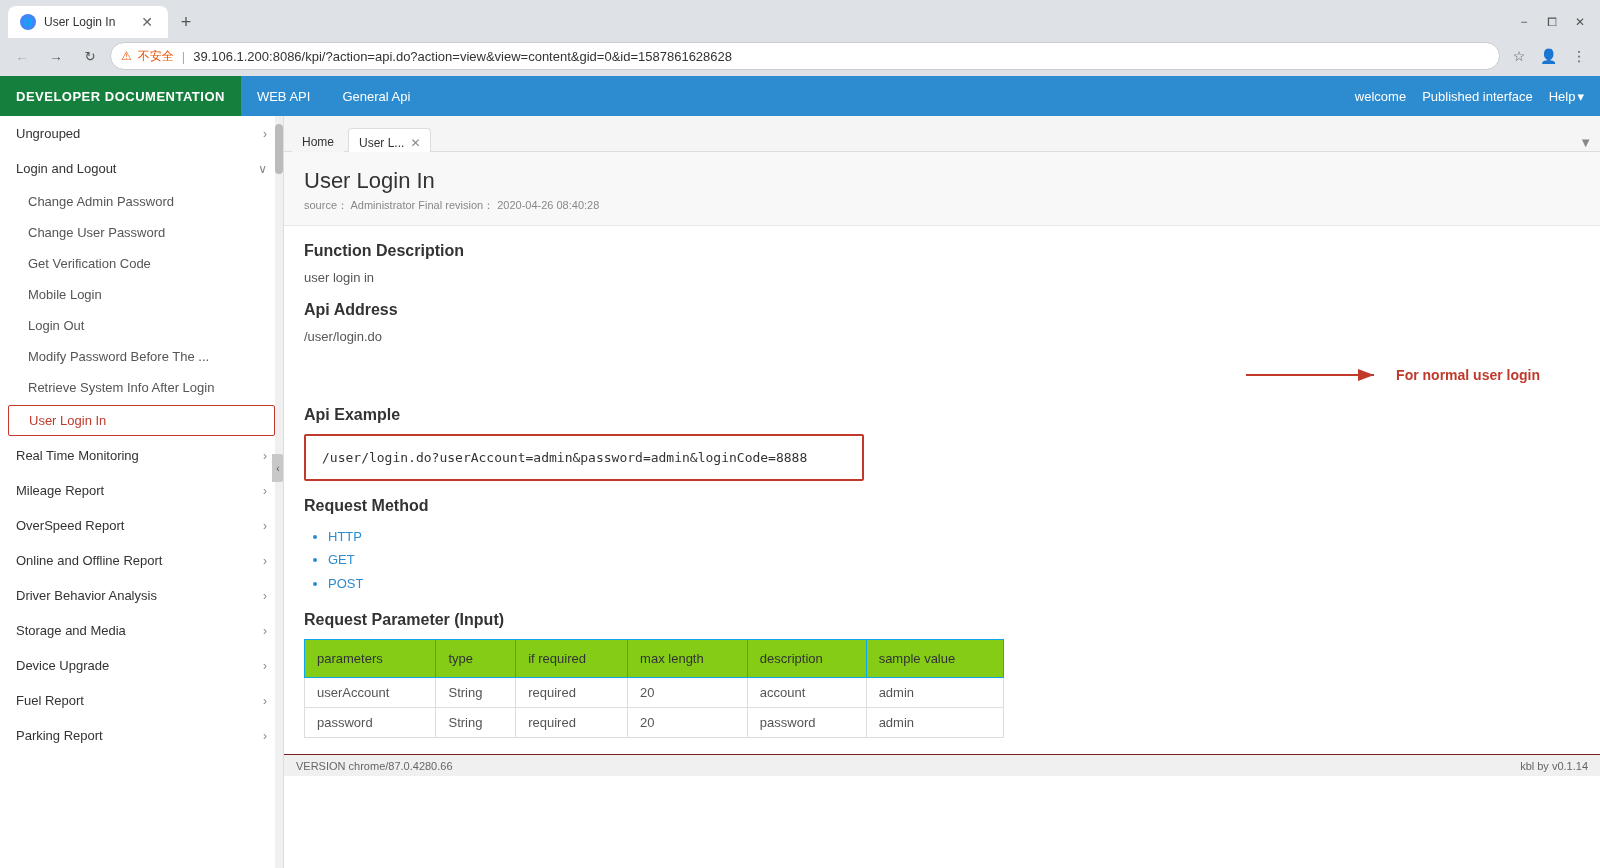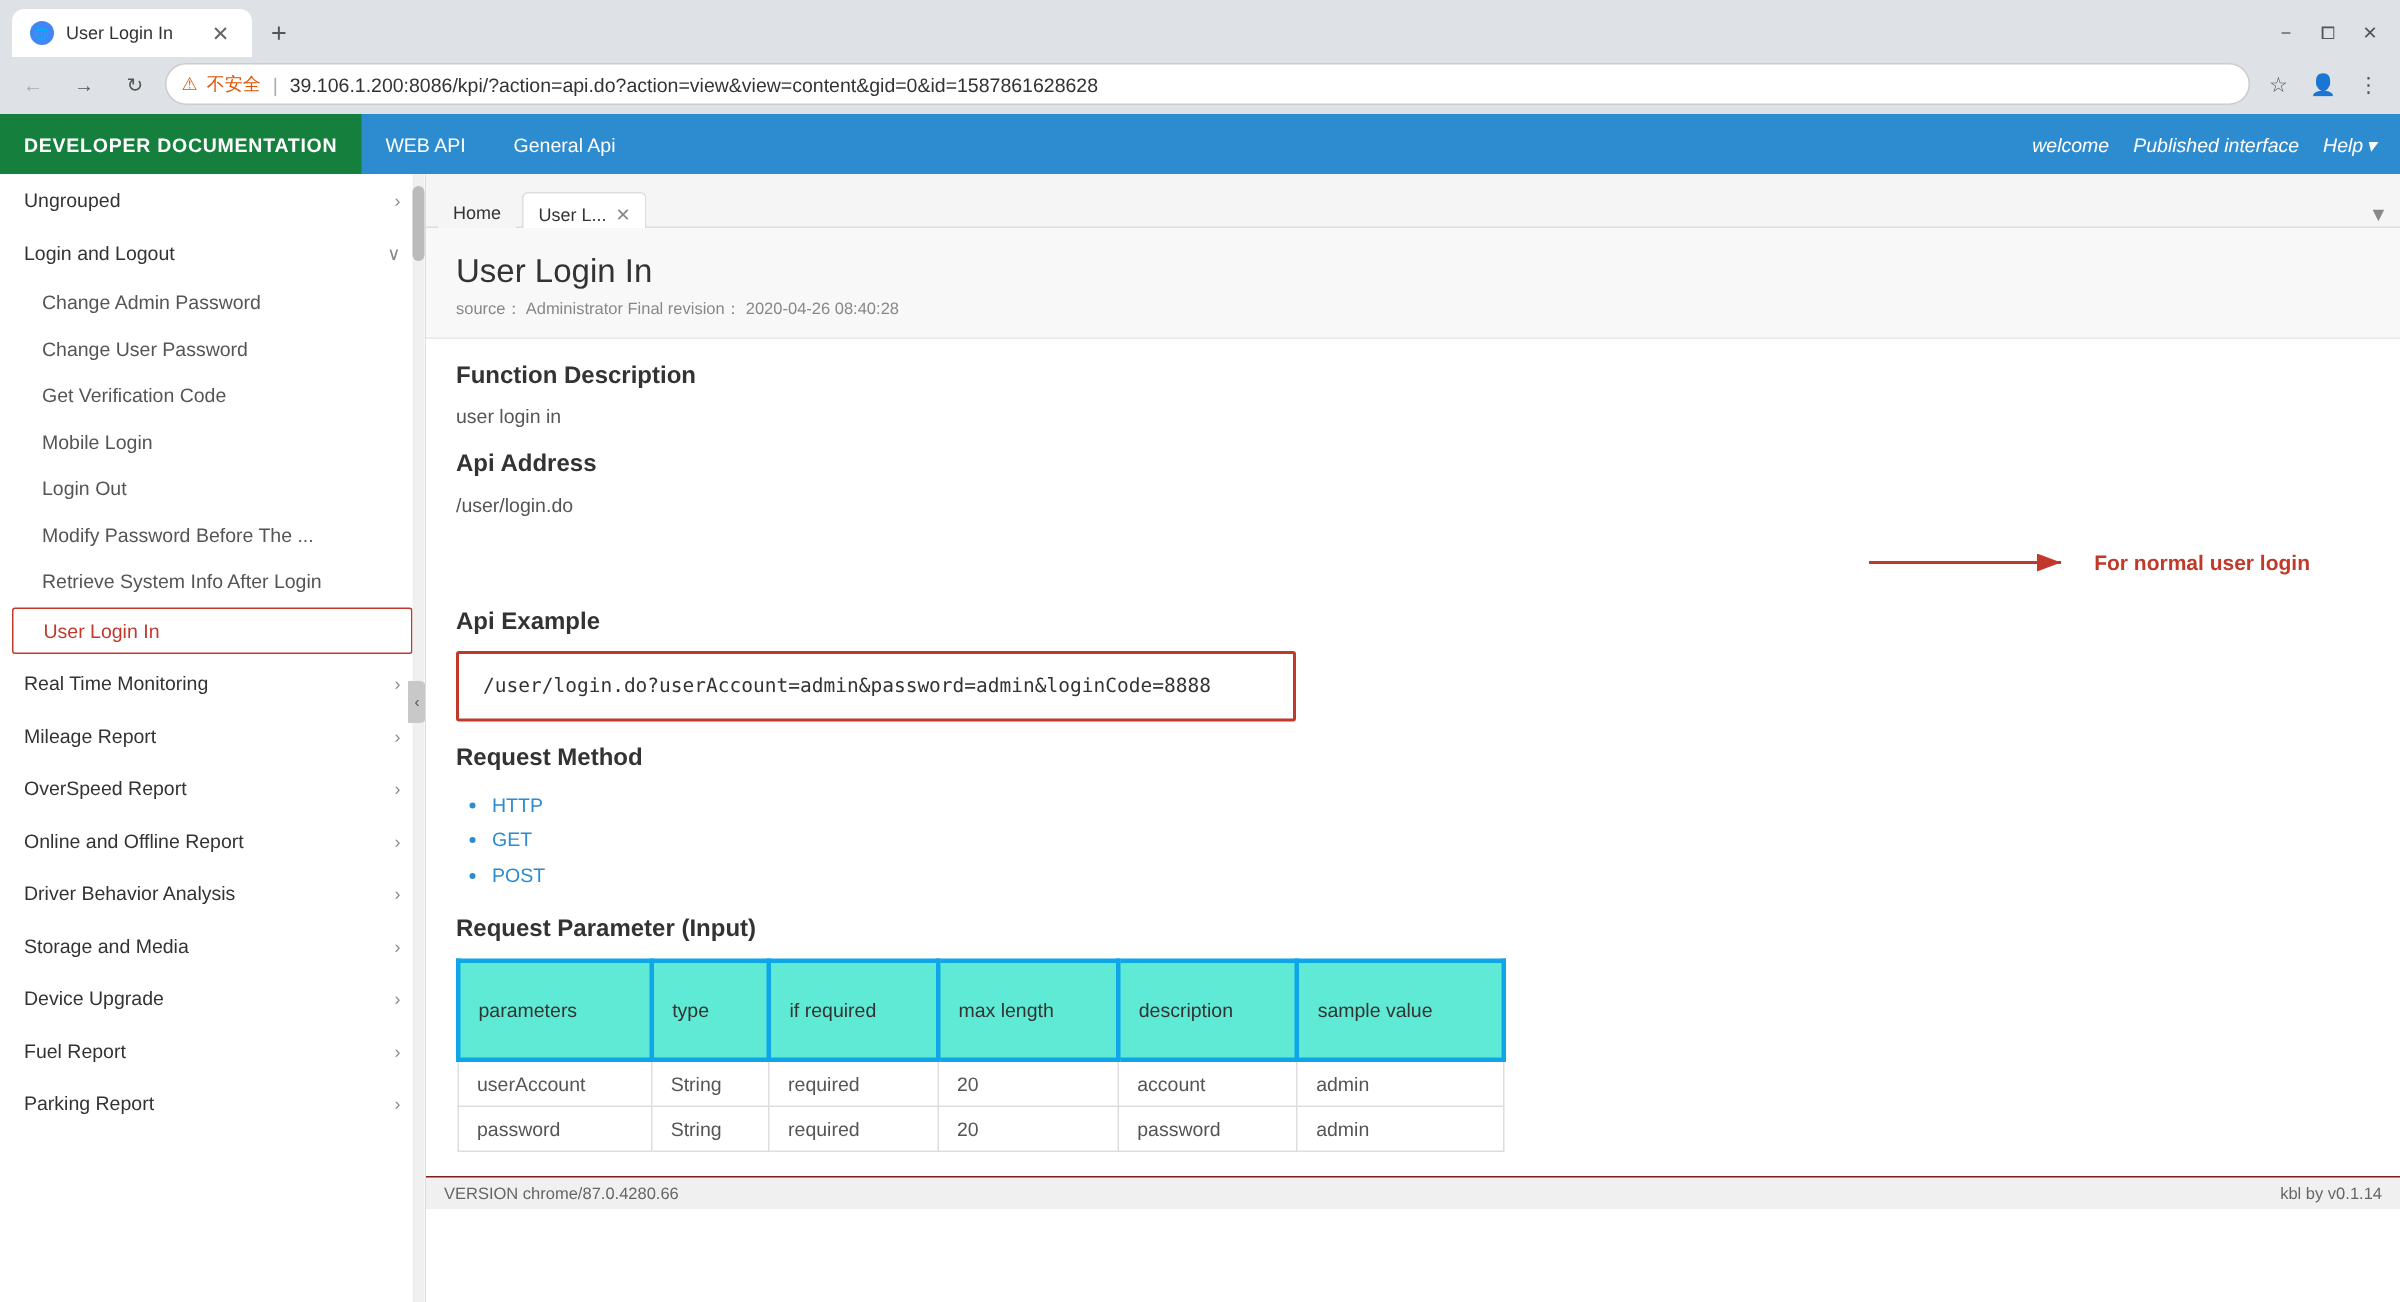--- a/index.html
+++ b/index.html
@@ -24,21 +24,21 @@
     .url-text { font-size: 13px; color: #333; }
     .address-right-icons { display: flex; gap: 4px; }
     .addr-icon-btn { width: 26px; height: 26px; display: flex; align-items: center; justify-content: center; border-radius: 50%; cursor: pointer; color: #555; font-size: 14px; }
 
     
     .app-header { background: #2d8bcf; height: 40px; display: flex; align-items: center; padding: 0 0 0 0; }
     .header-brand { background: #15803d; color: white; font-weight: bold; font-size: 13px; padding: 0 16px; height: 100%; display: flex; align-items: center; min-width: 240px; letter-spacing: 0.5px; }
     .header-nav { display: flex; align-items: flex-end; height: 100%; }
     .header-nav-item { color: white; padding: 0 16px; height: 100%; display: flex; align-items: center; cursor: pointer; font-size: 13px; }
     .header-right { margin-left: auto; display: flex; align-items: center; gap: 16px; padding-right: 16px; color: white; font-size: 13px; }
-    .header-right-item { cursor: pointer; display: flex; align-items: center; gap: 4px; font-style: italic; }
+    .header-right-item { cursor: pointer; display: flex; align-items: center; gap: 4px; }
     .help-dropdown { display: flex; align-items: center; gap: 2px; }
 
     
     .main-layout { display: flex; height: calc(868px - 76px - 40px);  }
     
     
     .sidebar { width: 284px; background: white; border-right: 1px solid #ddd; overflow-y: auto; flex-shrink: 0; position: relative; }
 
     .sidebar-item { display: flex; align-items: center; padding: 10px 16px; cursor: pointer; color: #333; font-size: 13px; }
     .sidebar-item.parent { font-size: 13px; color: #333; }
@@ -67,21 +67,21 @@
     .section-heading { font-size: 16px; font-weight: bold; color: #333; margin-bottom: 10px; }
     .section-text { font-size: 13px; color: #555; margin-bottom: 16px; }
     
     .api-address { font-size: 13px; color: #555; margin-bottom: 8px; }
     
     .api-example-box { border: 2px solid #c0392b; border-radius: 2px; padding: 14px 16px; background: white; font-size: 13px; color: #333; font-family: monospace; margin-bottom: 16px; max-width: 560px; }
     .method-list { list-style: disc; padding-left: 24px; }
     .method-list li { color: #2d8bcf; font-size: 13px; line-height: 1.8; }
     
     .param-table { border-collapse: collapse; width: 100%; max-width: 700px; font-size: 13px; }
-    .param-table th { background: #5eead4; border: 3px solid #0ea5e9; padding: 24px 12px; text-align: left; font-weight: normal; color: #333; }
+    .param-table th { background: #84cc16; border: 1px solid #0ea5e9; padding: 11px 12px; text-align: left; font-weight: normal; color: #333; }
     .param-table td { border: 1px solid #ddd; padding: 7px 12px; color: #555; }
 
     
     .sidebar::-webkit-scrollbar { width: 8px; }
     .sidebar::-webkit-scrollbar-track { background: #f0f0f0; }
     .sidebar::-webkit-scrollbar-thumb { background: #bbb; border-radius: 4px; }
     .content-body::-webkit-scrollbar { width: 8px; }
     .content-body::-webkit-scrollbar-track { background: #f0f0f0; }
     .content-body::-webkit-scrollbar-thumb { background: #bbb; border-radius: 4px; }
 

